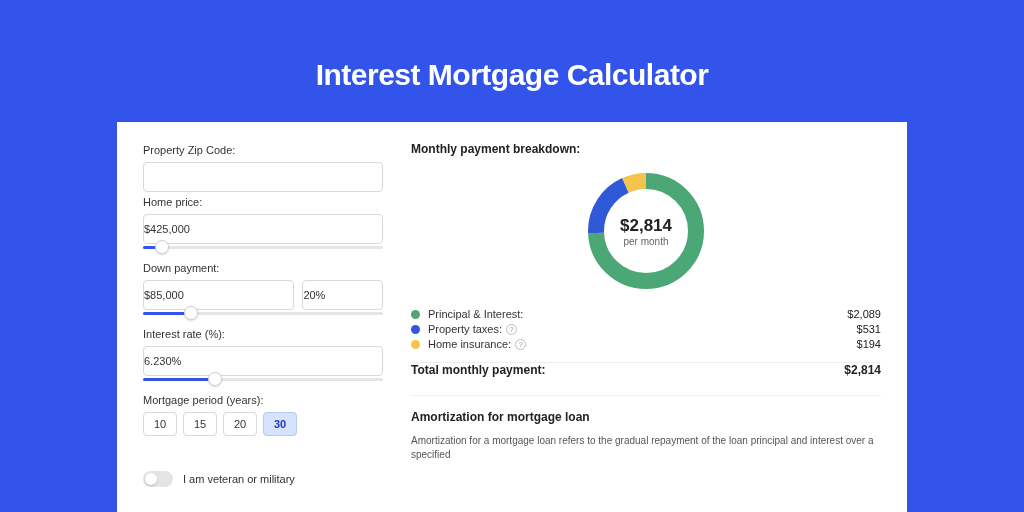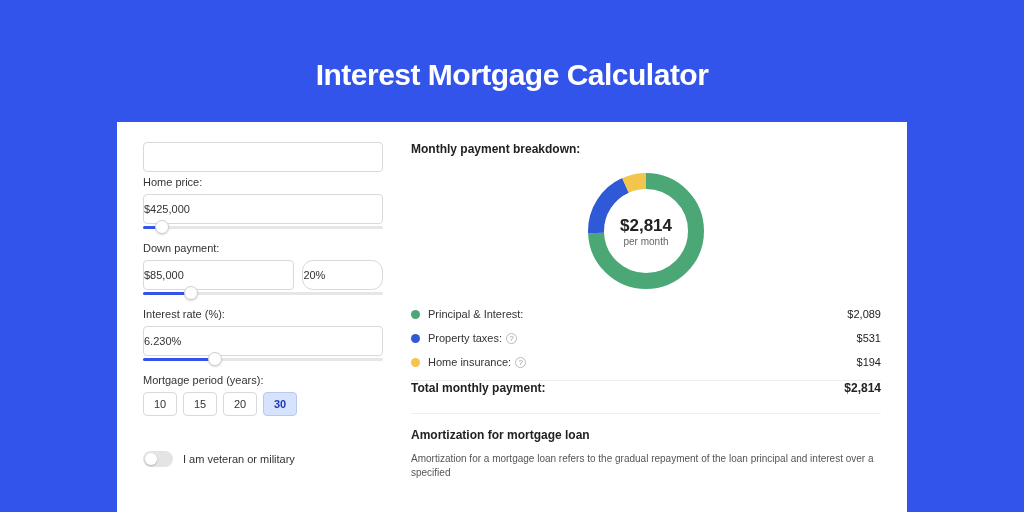--- a/index.html
+++ b/index.html
@@ -6,40 +6,40 @@
   html, body { width: 1024px; height: 512px; overflow: hidden; font-family: -apple-system, BlinkMacSystemFont, "Segoe UI", Arial, sans-serif; }
   body { background: #3254eb; display: flex; flex-direction: column; align-items: center; }
   .title { color: #fff; font-size: 30px; font-weight: 700; margin-top: 58px; margin-bottom: 30px; letter-spacing: -0.5px; }
   .card { background: #fff; width: 790px; height: 400px; display: flex; padding: 20px 26px 0 26px; gap: 28px; }
   .left { width: 240px; display: flex; flex-direction: column; }
   .right { flex: 1; display: flex; flex-direction: column; }
   .f-label { font-size: 11px; color: #333; margin-bottom: 6px; margin-top: 2px; }
   .f-input { width: 100%; height: 30px; border: 1px solid #d9d9d9; border-radius: 4px; padding: 0 0; font-size: 11px; color: #333; background: #fff; }
   .row2 { display: flex; gap: 8px; }
   .row2 .f-input:first-child { flex: 1.9; }
-  .row2 .f-input:last-child { flex: 1; border-radius: 11px; }
+  .row2 .f-input:last-child { flex: 1; }
   .slider-wrap { position: relative; height: 12px; margin-top: -2px; margin-bottom: 6px; }
   .slider-track { position: absolute; top: 4px; left: 0; right: 0; height: 3px; background: #e6e6e6; border-radius: 2px; }
   .slider-fill { position: absolute; top: 4px; left: 0; height: 3px; background: #3254eb; border-radius: 2px; }
   .slider-thumb { position: absolute; top: -2px; width: 14px; height: 14px; background: #fff; border: 1px solid #d0d0d0; border-radius: 50%; box-shadow: 0 1px 2px rgba(0,0,0,.15); transform: translateX(-50%); }
   .seg { display: flex; gap: 6px; margin-bottom: 14px; }
   .seg-btn { height: 24px; min-width: 34px; border: 1px solid #d9d9d9; border-radius: 4px; background: #fff; font-size: 11px; color: #333; display: flex; align-items: center; justify-content: center; cursor: pointer; }
   .seg-btn.active { background: #d7e3fc; border-color: #b7c9f3; color: #1b3ab8; font-weight: 600; }
   .toggle-row { display: flex; align-items: center; gap: 10px; margin-top: 21px; }
   .toggle { width: 30px; height: 16px; background: #e4e4e4; border-radius: 10px; position: relative; }
   .toggle::after { content: ""; position: absolute; left: 2px; top: 2px; width: 12px; height: 12px; background: #fff; border-radius: 50%; box-shadow: 0 1px 2px rgba(0,0,0,.2); }
   .toggle-label { font-size: 11px; color: #333; }
   .section-h { font-size: 12px; font-weight: 700; color: #222; margin-bottom: 10px; }
   .donut-wrap { display: flex; justify-content: center; margin-bottom: 12px; }
   .donut { position: relative; width: 130px; height: 130px; }
   .donut svg { transform: rotate(-90deg); }
   .donut-center { position: absolute; inset: 0; display: flex; flex-direction: column; align-items: center; justify-content: center; }
   .donut-amount { font-size: 17px; font-weight: 700; color: #222; }
   .donut-sub { font-size: 10px; color: #666; }
-  .legend { display: flex; flex-direction: column; gap: 12px; margin-bottom: 12px; }
+  .legend { display: flex; flex-direction: column; gap: 3px; margin-bottom: 12px; }
   .legend-row { display: flex; align-items: center; font-size: 11px; color: #333; }
   .dot { width: 9px; height: 9px; border-radius: 50%; margin-right: 8px; flex-shrink: 0; }
   .dot.g { background: #4ba776; }
   .dot.b { background: #2f59d6; }
   .dot.y { background: #f3c54d; }
   .legend-label { flex: 1; display: flex; align-items: center; gap: 4px; }
   .legend-val { font-weight: 400; color: #222; }
   .info { width: 11px; height: 11px; border: 1px solid #bbb; border-radius: 50%; font-size: 8px; color: #999; display: inline-flex; align-items: center; justify-content: center; }
   .total-row { display: flex; justify-content: space-between; font-size: 12px; font-weight: 700; color: #222; border-top: 1px solid #eee; margin-bottom: 18px; }
   .amort-h { font-size: 12px; font-weight: 700; color: #222; border-top: 1px solid #eee; padding-top: 14px; margin-bottom: 10px; }
@@ -48,20 +48,21 @@
 </style>
 </head>
 <body>
 
 <div class="title">Interest Mortgage Calculator</div>
 
 <div class="card">
 
   <div class="left">
 
+    <div class="f-label">Property Zip Code:</div>
     <input class="f-input" value="" style="">
 
     <div class="f-label mt10">Home price:</div>
     <input class="f-input" value="$425,000" style="">
     <div class="slider-wrap">
       <div class="slider-track"></div>
       <div class="slider-fill" id="sf1" style="width: 8%;"></div>
       <div class="slider-thumb" id="st1" style="left: 8%;"></div>
     </div>
 

